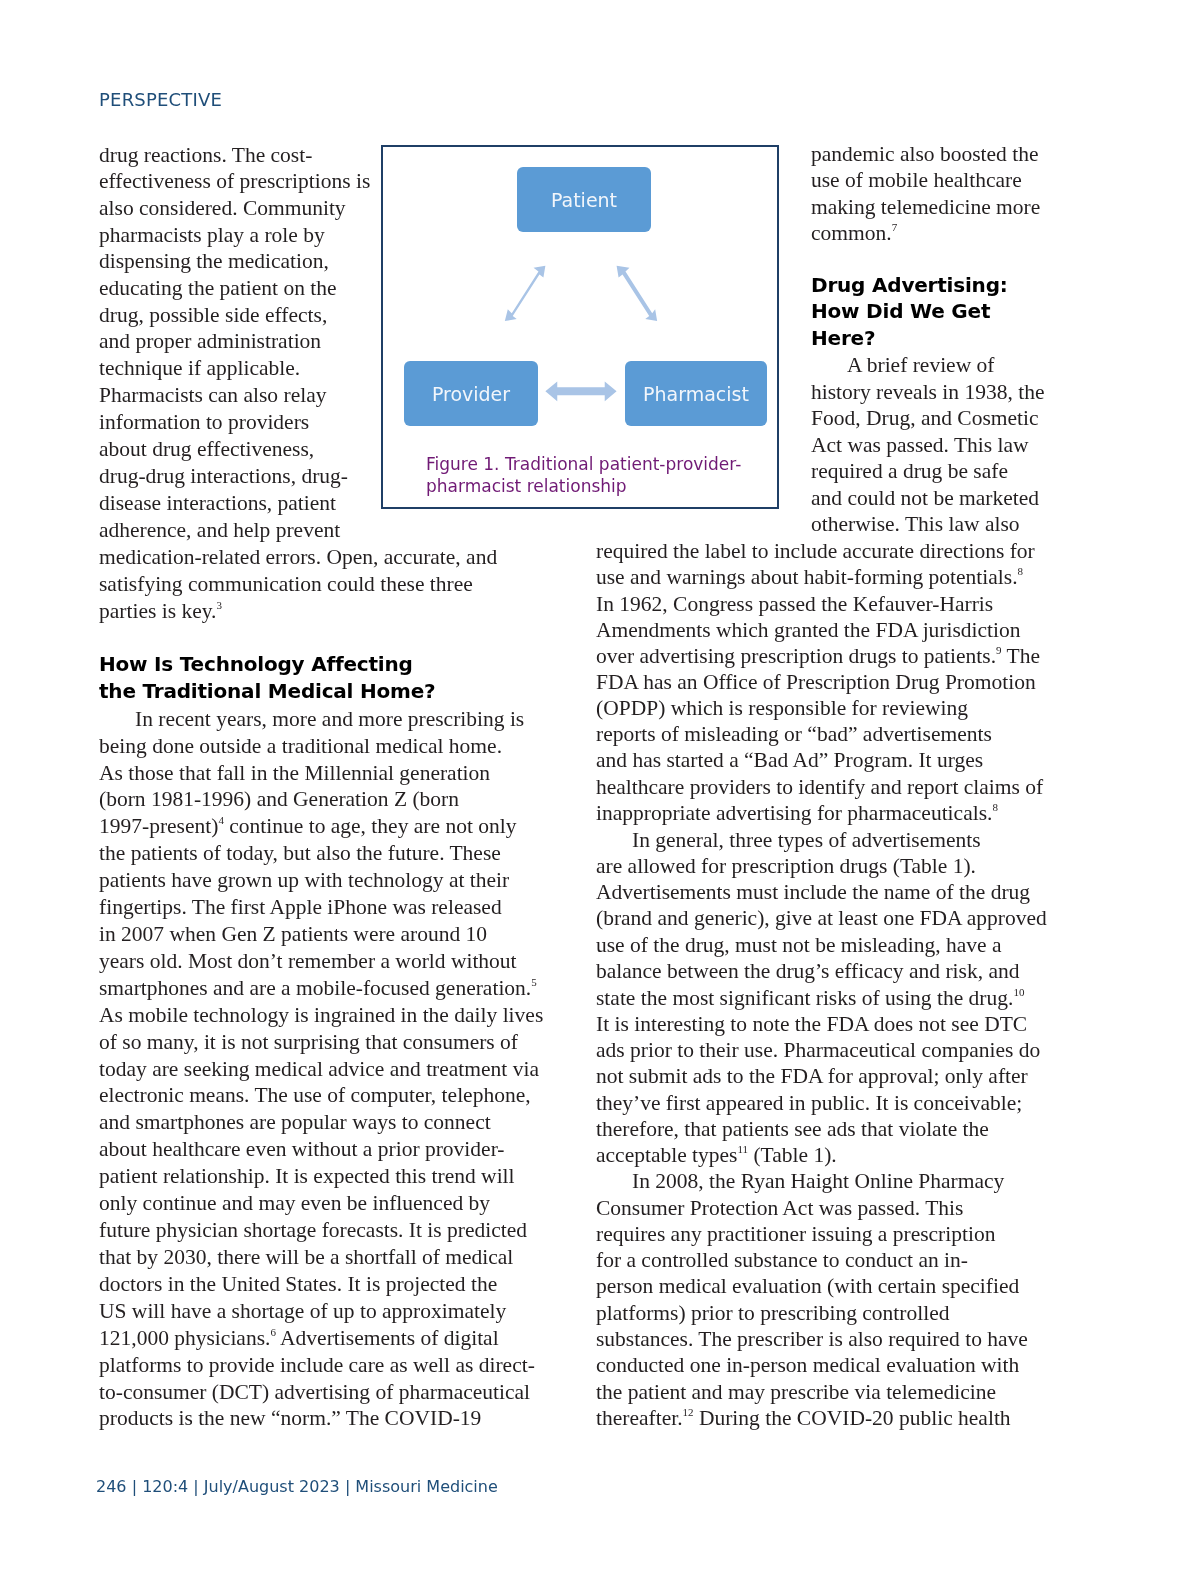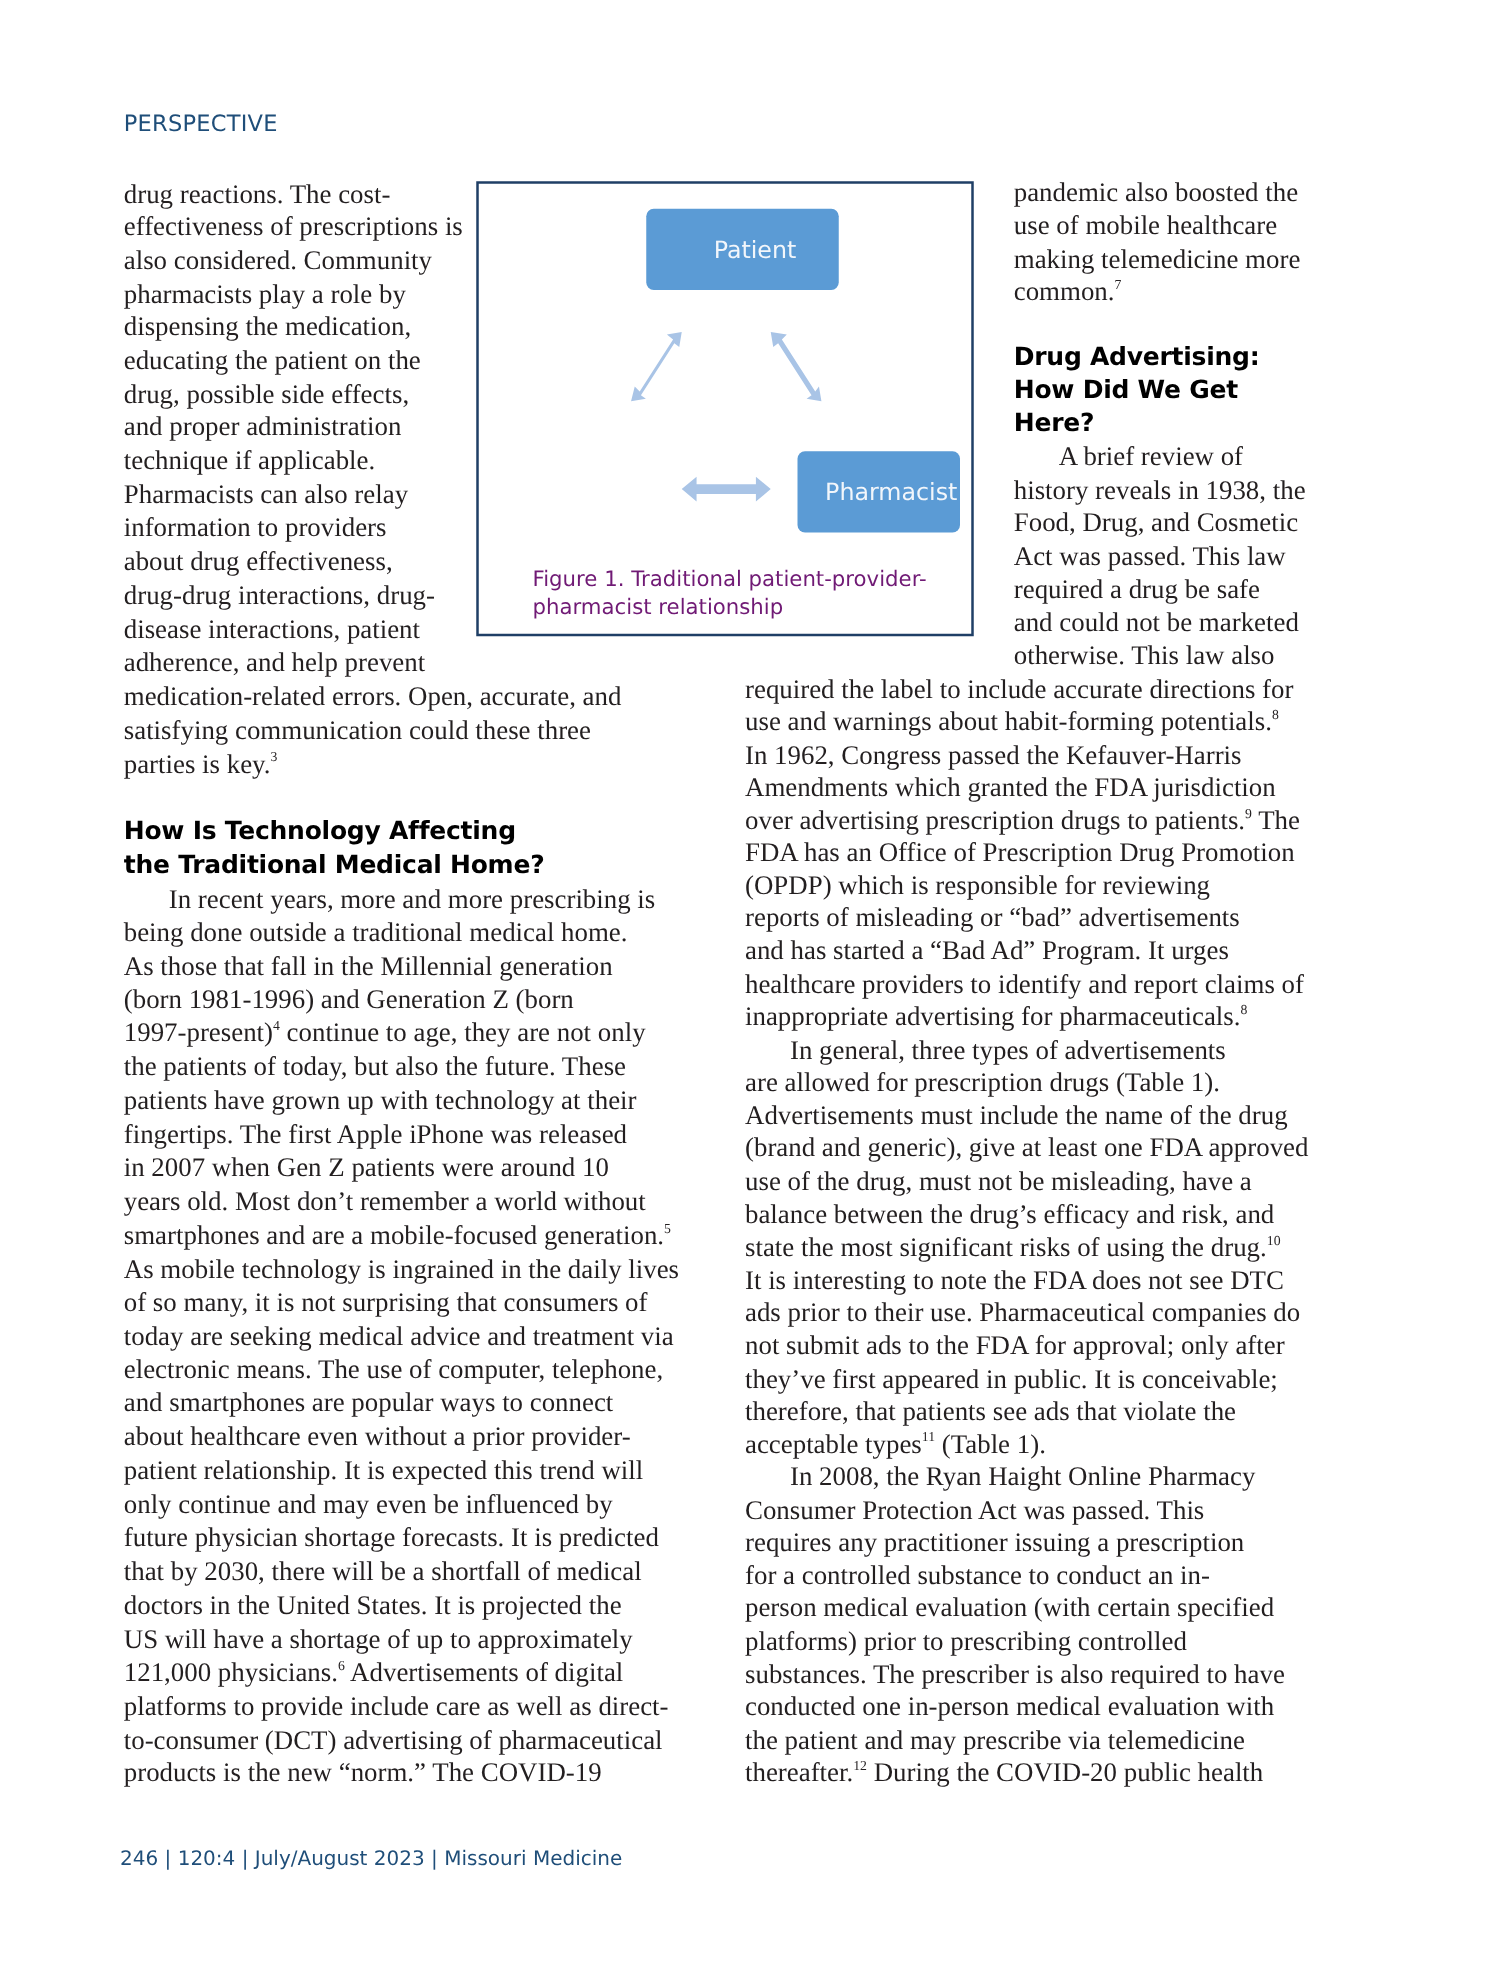--- a/index.html
+++ b/index.html
@@ -21,21 +21,21 @@
     font-family: "DejaVu Sans", sans-serif; font-weight: bold; font-size: 20px;
     color: #000000; line-height: 26px; letter-spacing: -0.2px;
   }
   .figure {
     position: absolute; left: 381px; top: 145px; width: 398px; height: 364px;
     border: 2px solid #1f3f66; background: #ffffff; box-sizing: border-box;
   }
   .node {
     position: absolute; background: #5b9bd5; border-radius: 6px;
     color: #f2f6fb; font-family: "DejaVu Sans", sans-serif; font-size: 19px;
-    display: flex; align-items: center; justify-content: center; padding-left: 20px;
+    display: flex; align-items: center; justify-content: center;
   }
   .fig-arrows { position: absolute; left: 0; top: 0; width: 100%; height: 100%; pointer-events: none; }
   .caption {
     position: absolute; left: 43px; top: 306px;
     font-family: "DejaVu Sans", sans-serif; font-size: 17px; color: #701a75;
     line-height: 22px; white-space: nowrap;
   }
   .footer {
     position: absolute; left: 96px; top: 1477px;
     font-family: "DejaVu Sans", sans-serif; font-size: 16px; color: #1f4e79;
@@ -108,21 +108,22 @@
 
     <g fill="#a9c4e6">
       <polygon points="236,120 238,132 242,129 269,171 265,174 277,176 275,164 272,168 245,126 249,122"></polygon>
     </g>
 
     <g fill="#a9c4e6">
       <polygon points="164,247 176,237 176,243 224,243 224,237 236,247 224,257 224,251 176,251 176,257"></polygon>
     </g>
   </svg>
   <div class="node" style="left:134px;top:20px;width:134px;height:65px">Patient</div>
-  <div class="node" style="left:255px;top:214px;width:110px;height:65px">Pharmacist</div>
+  <div class="node" style="left:21px;top:214px;width:134px;height:65px">Provider</div>
+  <div class="node" style="left:242px;top:214px;width:142px;height:65px">Pharmacist</div>
   <div class="caption">
     <div>Figure 1.  Traditional patient-provider-</div>
     <div>pharmacist relationship</div>
   </div>
 </div>
 
 <div>
   <div class="line" style="left:811px;top:141px">pandemic also boosted the</div>
   <div class="line" style="left:811px;top:167px">use of mobile healthcare</div>
   <div class="line" style="left:811px;top:194px">making telemedicine more</div>

